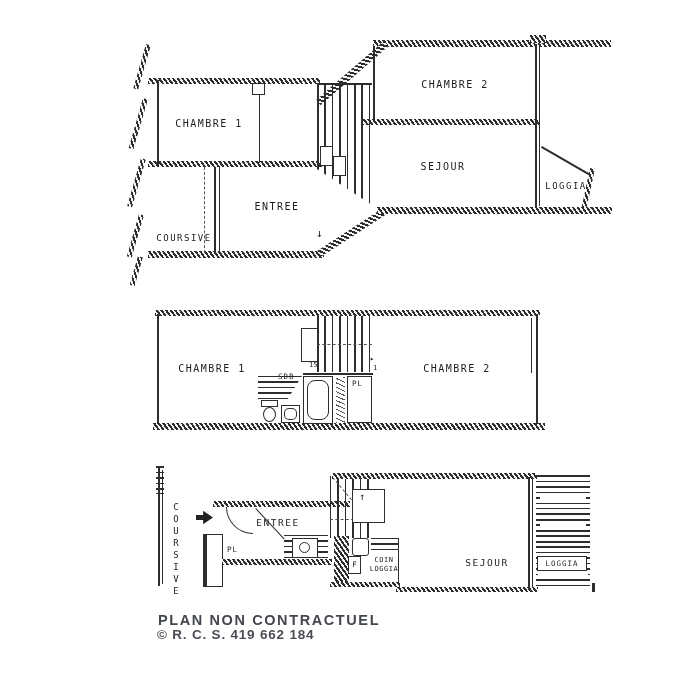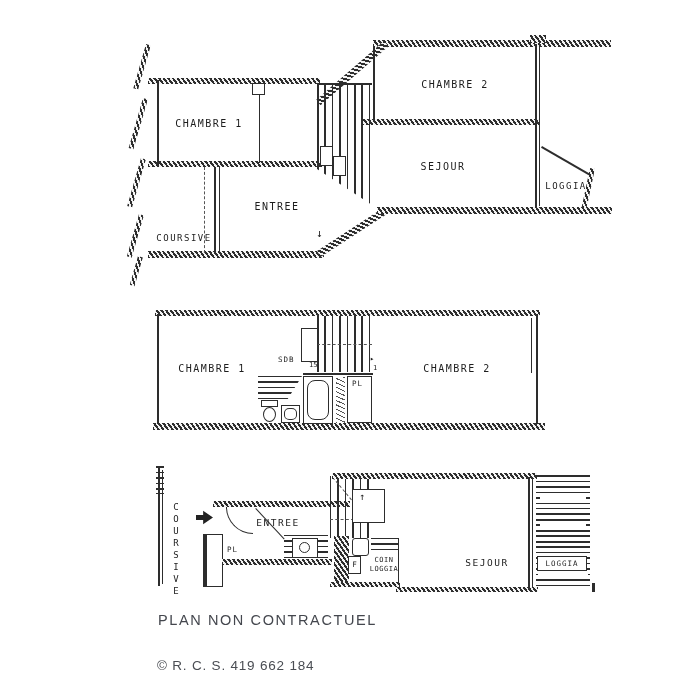--- a/index.html
+++ b/index.html
@@ -17,21 +17,21 @@
   .bx{border:1.2px solid #2d2d2d;background:#fff;}
   .dashv{border-left:1px dashed #555;}
   .dashh{border-top:1px dashed #555;}
   .rot{transform-origin:left top;}
   .lbl{position:absolute;font-family:"DejaVu Sans Mono",monospace;color:#1d1d1d;
        letter-spacing:1.5px;white-space:nowrap;font-size:10px;line-height:1;}
   .c{text-align:center;}
   .tiny{font-size:7px;letter-spacing:0;}
   .vtxt{writing-mode:vertical-lr;text-orientation:upright;letter-spacing:2px;font-size:9px;}
   .foot{position:absolute;color:#44474e;font-family:"Liberation Sans",sans-serif;
-        font-weight:400;letter-spacing:1.6px;font-size:14.5px;}
+        font-weight:700;letter-spacing:1.6px;font-size:14.5px;}
 </style>
 </head>
 <body>
 
 <div class="sheet">
 
   <div>
 
     <div class="abs hw" style="left:148px;top:78px;width:172px;height:6px;"></div>
     <div class="abs hw" style="left:373px;top:40px;width:238px;height:7px;"></div>
@@ -94,21 +94,21 @@
     <div class="abs ln" style="left:303px;top:373px;width:70px;height:2px;"></div>
     <div class="abs bx" style="left:303px;top:376px;width:30px;height:48px;border-width:1.5px;"></div>
     <div class="abs" style="left:307px;top:380px;width:22px;height:40px;border:1px solid #2d2d2d;border-radius:8px;"></div>
     <div class="abs" style="left:336px;top:377px;width:9px;height:46px;background:repeating-linear-gradient(25deg,#555 0 1px,transparent 1px 4px);"></div>
     <div class="abs bx" style="left:347px;top:376px;width:25px;height:47px;border-width:1.5px;"></div>
     <div class="abs bx" style="left:261px;top:400px;width:17px;height:7px;"></div>
     <div class="abs" style="left:263px;top:407px;width:13px;height:15px;border:1.2px solid #2d2d2d;border-radius:50%;"></div>
     <div class="abs bx" style="left:281px;top:405px;width:19px;height:18px;"></div>
     <div class="abs" style="left:284px;top:408px;width:13px;height:12px;border:1px solid #2d2d2d;border-radius:40%;"></div>
 
-    <span class="lbl" style="left:278px;top:356px;font-size:7.5px;letter-spacing:1px;">SDB</span>
+    <span class="lbl" style="left:278px;top:373px;font-size:7.5px;letter-spacing:1px;">SDB</span>
     <span class="lbl" style="left:352px;top:380px;font-size:7.5px;letter-spacing:1px;">PL</span>
     <span class="lbl c" style="left:156px;top:364px;width:112px;">CHAMBRE 1</span>
     <span class="lbl c" style="left:398px;top:364px;width:118px;">CHAMBRE 2</span>
   </div>
 
   <div>
 
     <div class="abs ln" style="left:158px;top:468px;width:2px;height:118px;"></div>
     <div class="abs ln" style="left:162px;top:470px;width:1px;height:114px;"></div>
     <div class="abs sh" style="left:156px;top:466px;width:8px;height:28px;"></div>
@@ -151,15 +151,15 @@
     <div class="abs sh" style="left:536px;top:475px;width:54px;height:113px;"></div>
     <div class="abs" style="left:540px;top:494px;width:46px;height:5px;background:#fff;"></div>
     <div class="abs" style="left:540px;top:522px;width:46px;height:6px;background:#fff;"></div>
     <div class="abs" style="left:538px;top:574px;width:50px;height:5px;background:#fff;"></div>
     <div class="abs bx" style="left:537px;top:556px;width:50px;height:15px;border-width:1px;"></div>
     <span class="lbl c" style="left:537px;top:560px;width:50px;font-size:7.5px;letter-spacing:1px;">LOGGIA</span>
     <div class="abs ln" style="left:592px;top:583px;width:3px;height:9px;"></div>
   </div>
 
   <span class="foot" style="left:158px;top:612px;">PLAN NON CONTRACTUEL</span>
-  <span class="foot" style="left:157px;top:658px;font-size:13.5px;letter-spacing:0.8px;color:#4a4d53;">© R. C. S. 419 662 184</span>
+  <span class="foot" style="left:157px;top:627px;font-size:13.5px;letter-spacing:0.8px;color:#4a4d53;">© R. C. S. 419 662 184</span>
 
 </div>
 
 </body></html>

